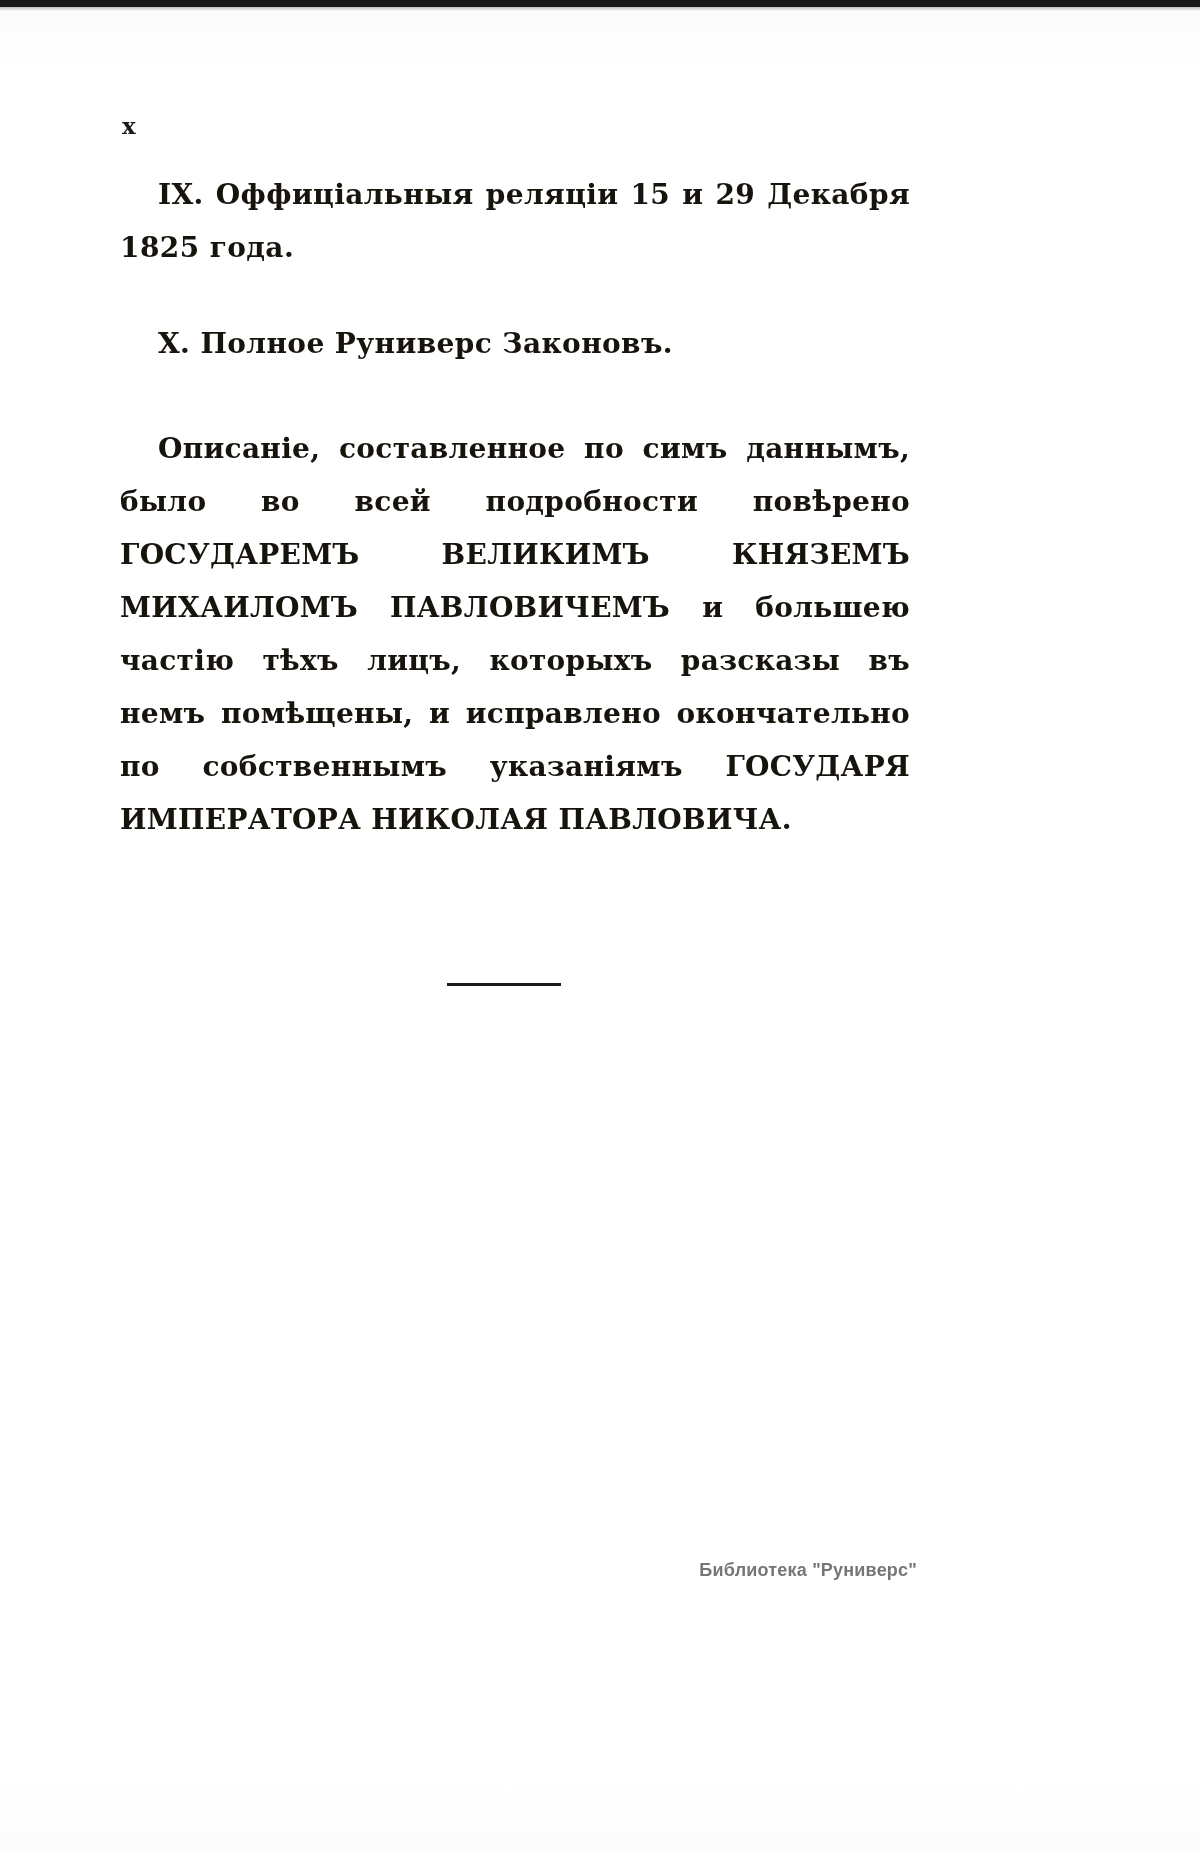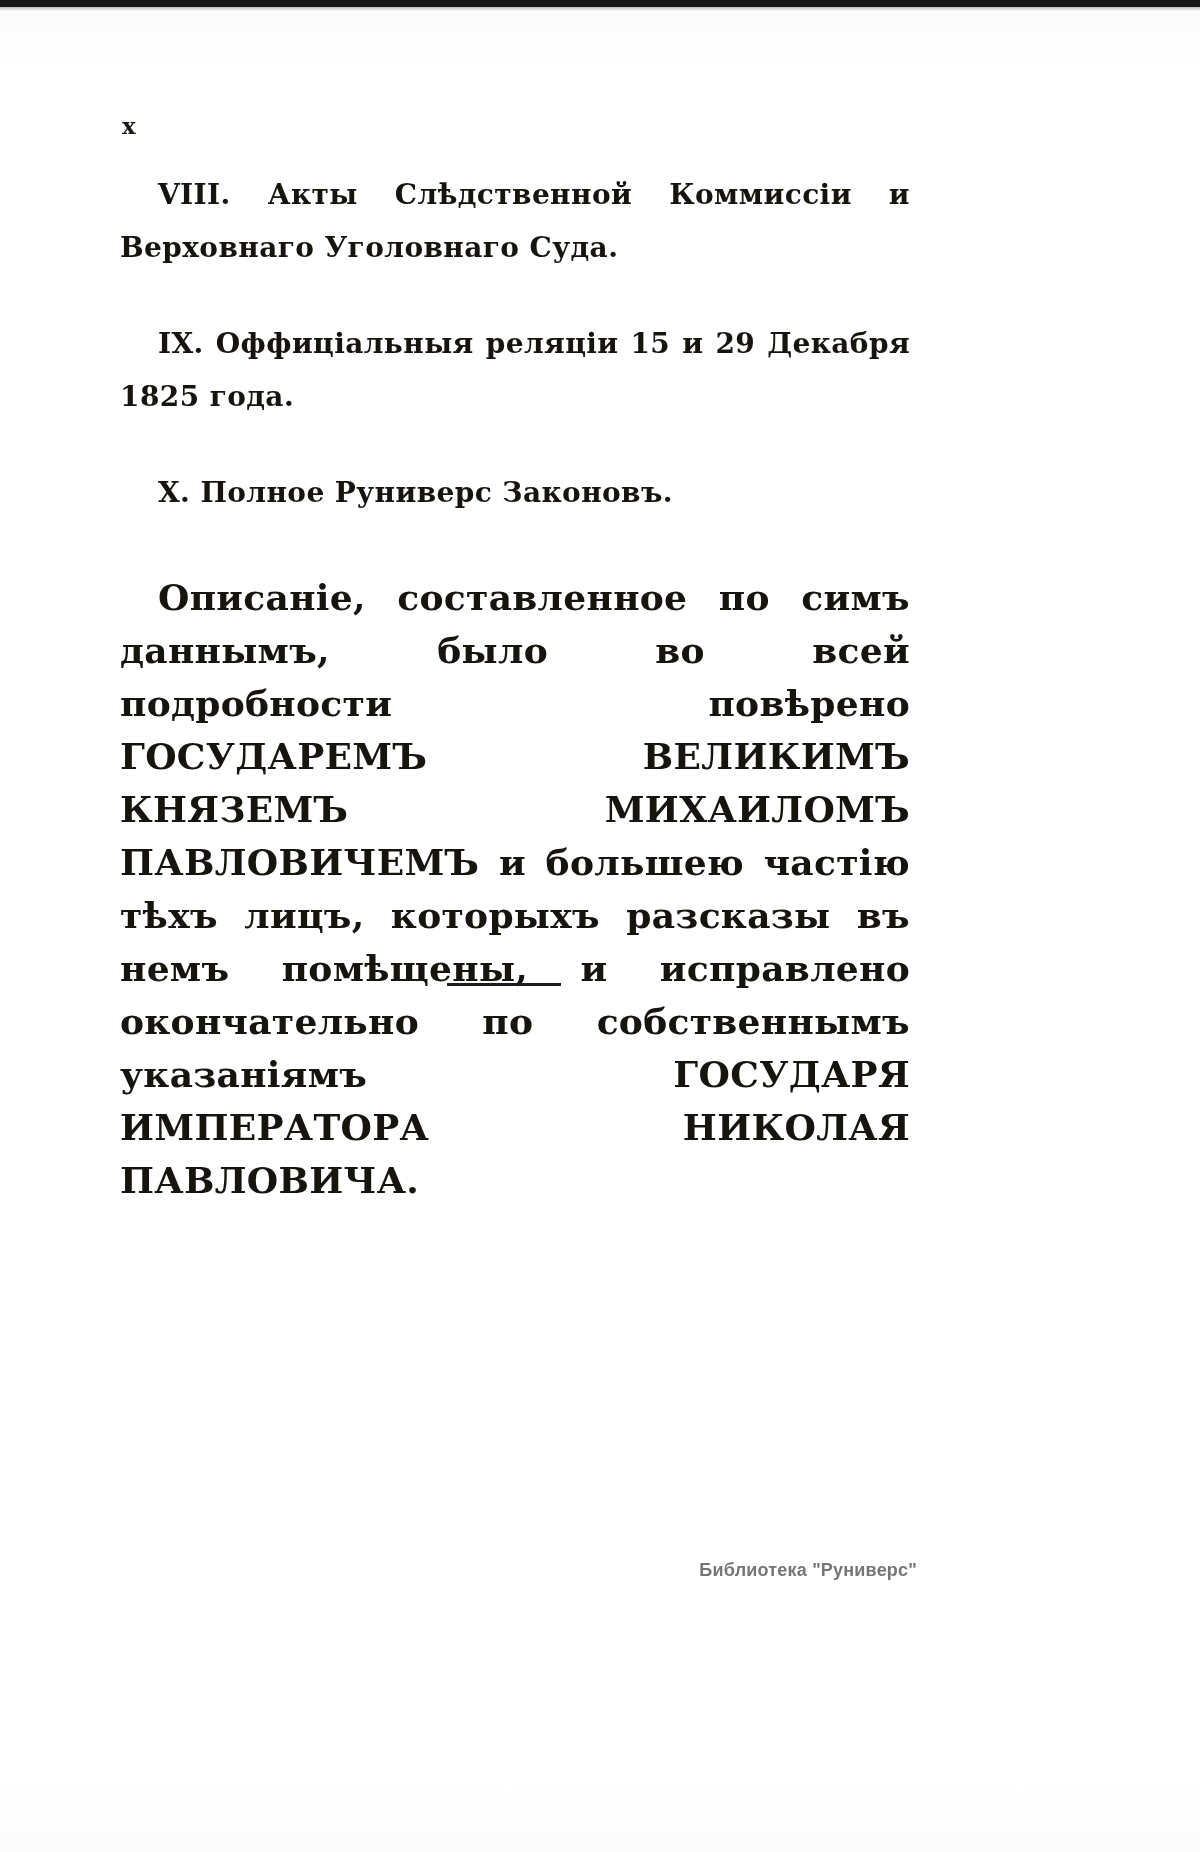--- a/index.html
+++ b/index.html
@@ -67,21 +67,21 @@
     text-indent: 38px;
     margin-bottom: 43px;
     color: #17130d;
   }
 
   .toc-item.toc-last {
     margin-bottom: 52px;
   }
 
   .body-paragraph {
-    font-size: 36px;
+    font-size: 28px;
     font-weight: bold;
     line-height: 53px;
     letter-spacing: 0.3px;
     text-align: justify;
     text-indent: 38px;
     color: #17130d;
   }
 
   .end-rule {
     position: absolute;
@@ -107,21 +107,20 @@
 <body>
 
 <div class="page">
 
   <div class="scan-edge-top"></div>
 
   <div class="page-number">x</div>
 
   <div class="text-block">
 
-    <p class="toc-item">VIII. Акты Слѣдственной Коммиссіи и Верховнаго Уголовнаго Суда.</p>
 
     <p class="toc-item">IX. Оффиціальныя реляціи 15 и 29 Декабря 1825 года.</p>
 
     <p class="toc-item toc-last">X. Полное Руниверс Законовъ.</p>
 
     <p class="body-paragraph">Описаніе, составленное по симъ даннымъ, было во всей подробности повѣрено ГОСУДАРЕМЪ ВЕЛИКИМЪ КНЯЗЕМЪ МИХАИЛОМЪ ПАВЛОВИЧЕМЪ и большею частію тѣхъ лицъ, которыхъ разсказы въ немъ помѣщены, и исправлено окончательно по собственнымъ указаніямъ ГОСУДАРЯ ИМПЕРАТОРА НИКОЛАЯ ПАВЛОВИЧА.</p>
 
   </div>
 
   <div class="end-rule"></div>

